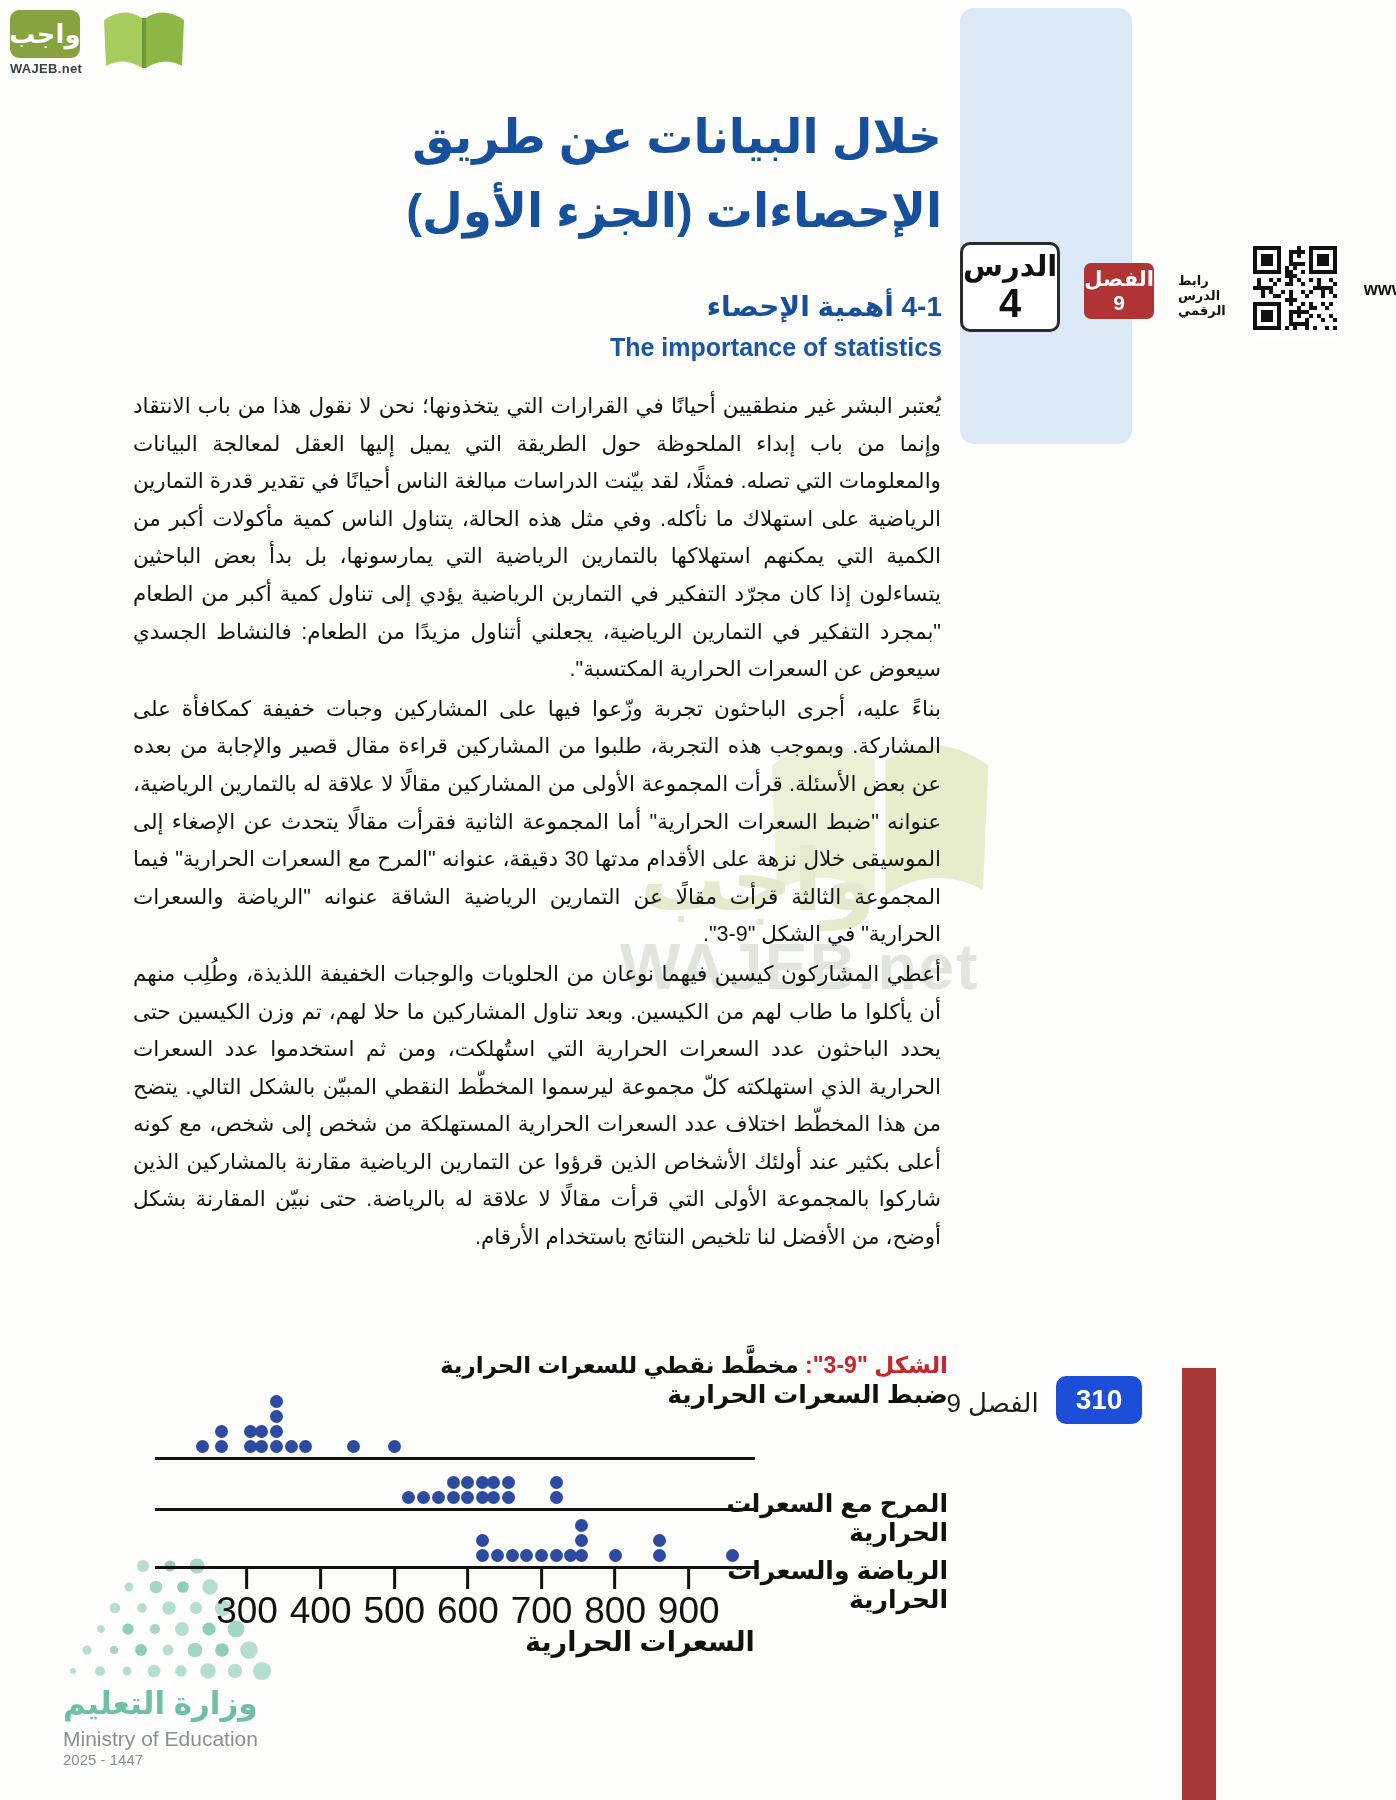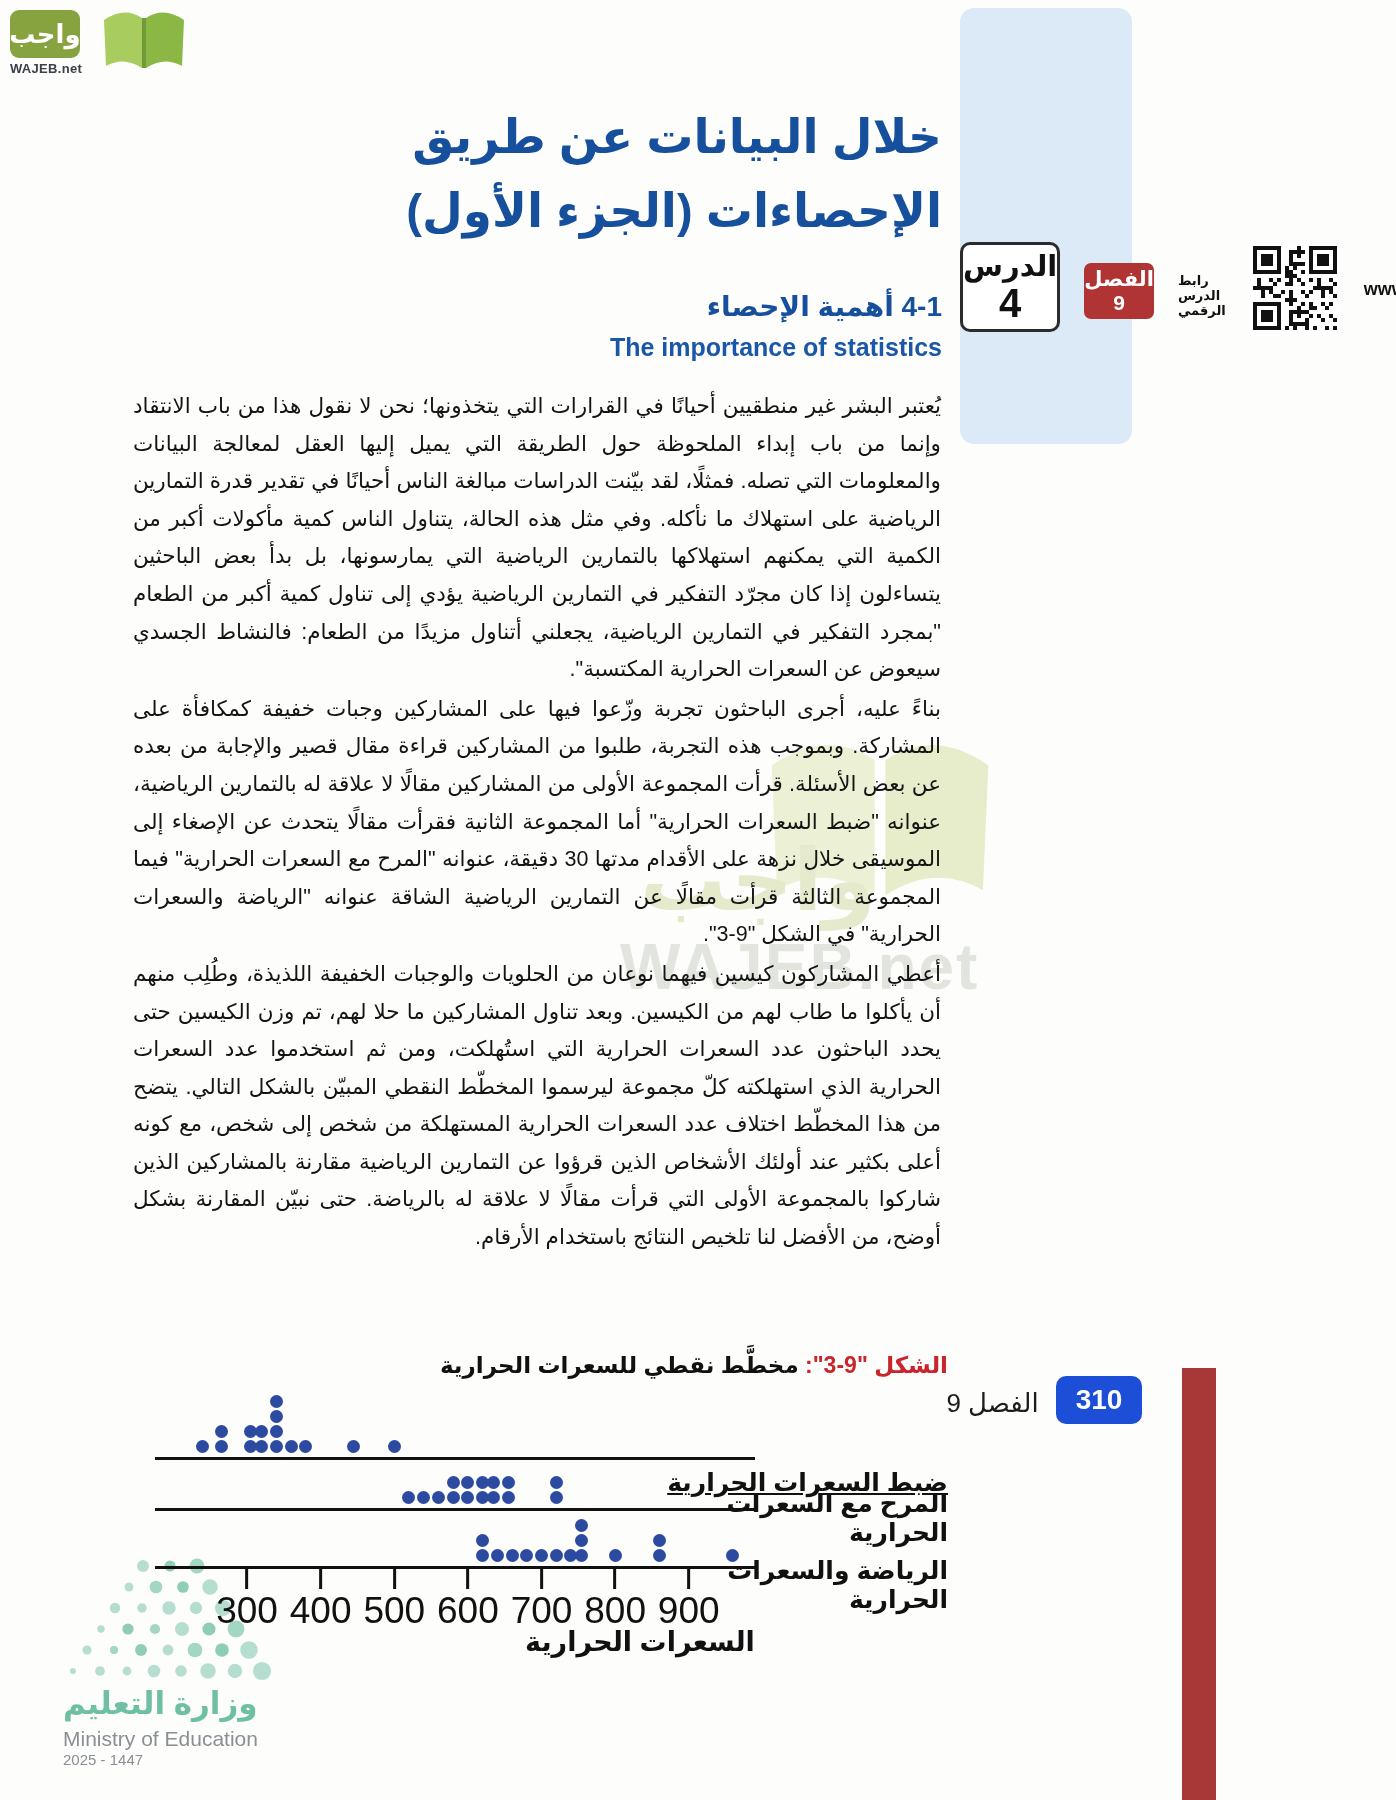--- a/index.html
+++ b/index.html
@@ -45,21 +45,21 @@
   .dp-row{position:absolute;left:155px;width:600px;height:64px;border-bottom:3px solid #111;z-index:2;}
   .dp-row1{top:1393px;} .dp-row2{top:1444px;} .dp-row3{top:1502px;}
   .dp-dot{position:absolute;width:13px;height:13px;border-radius:50%;background:#2c4ba0;}
   .dp-ticks{position:absolute;left:155px;top:1569px;width:600px;height:64px;z-index:2;}
   .dp-tick{position:absolute;top:0;transform:translateX(-50%);text-align:center;}
   .dp-tick-mark{width:3px;height:20px;background:#111;margin:0 auto;}
   .dp-tick-label{font-size:37px;color:#111;margin-top:1px;}
   .dp-xtitle{position:absolute;left:480px;top:1626px;width:320px;text-align:center;direction:rtl;
     font-weight:bold;font-size:27px;color:#111;z-index:2;}
   .dp-label{position:absolute;left:638px;width:310px;direction:rtl;text-align:right;font-weight:bold;font-size:25px;color:#111;z-index:2;}
-  .dp-label1{top:1468px;text-decoration:underline;} .dp-label2{top:1489px;} .dp-label3{top:1556px;}
+  .dp-label1{top:1380px;} .dp-label2{top:1489px;} .dp-label3{top:1556px;}
   
   .ministry{position:absolute;left:55px;top:1553px;width:260px;z-index:1;}
   .ministry-ar{position:absolute;left:8px;top:132px;font-size:31px;font-weight:bold;color:#6fbfa4;direction:rtl;}
   .ministry-en{position:absolute;left:8px;top:174px;font-size:21px;color:#8a8f94;}
   .ministry-year{position:absolute;left:8px;top:198px;font-size:15px;color:#8a8f94;}
   .footer-chapter{position:absolute;left:935px;top:1388px;width:115px;text-align:center;direction:rtl;
     font-size:26px;color:#1c1c1c;z-index:2;}
   .page-badge{position:absolute;left:1056px;top:1376px;width:86px;height:48px;background:#1d4ed8;border-radius:10px;
     display:flex;align-items:center;justify-content:center;color:#fff;font-weight:bold;font-size:28px;z-index:2;}
   .side-bar-red{position:absolute;left:1182px;top:1368px;width:34px;height:432px;background:#a83737;z-index:2;}

